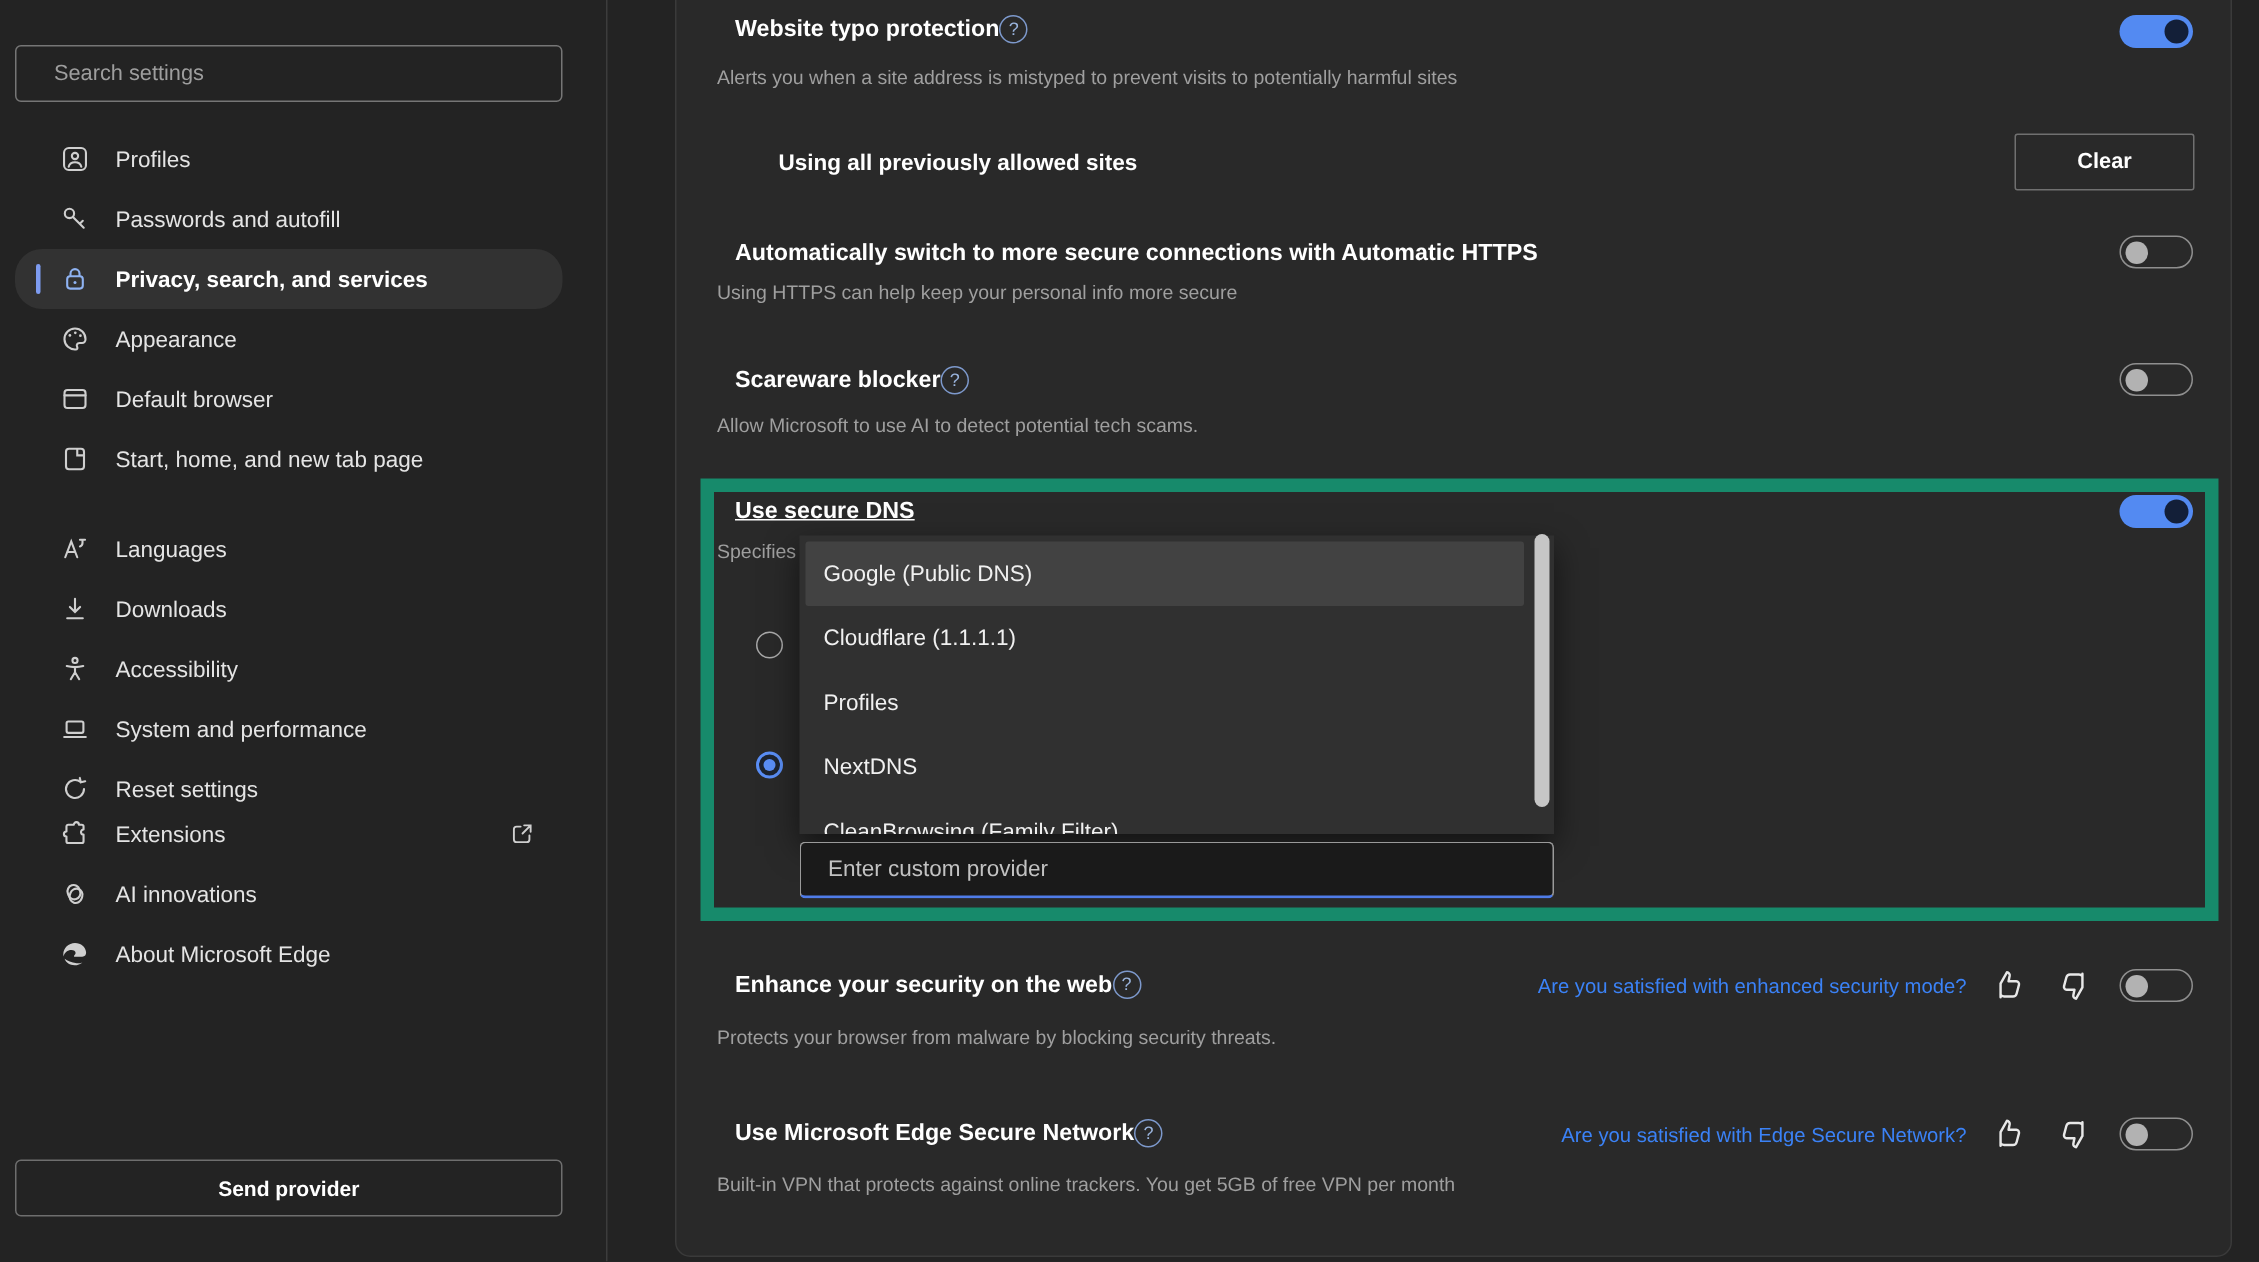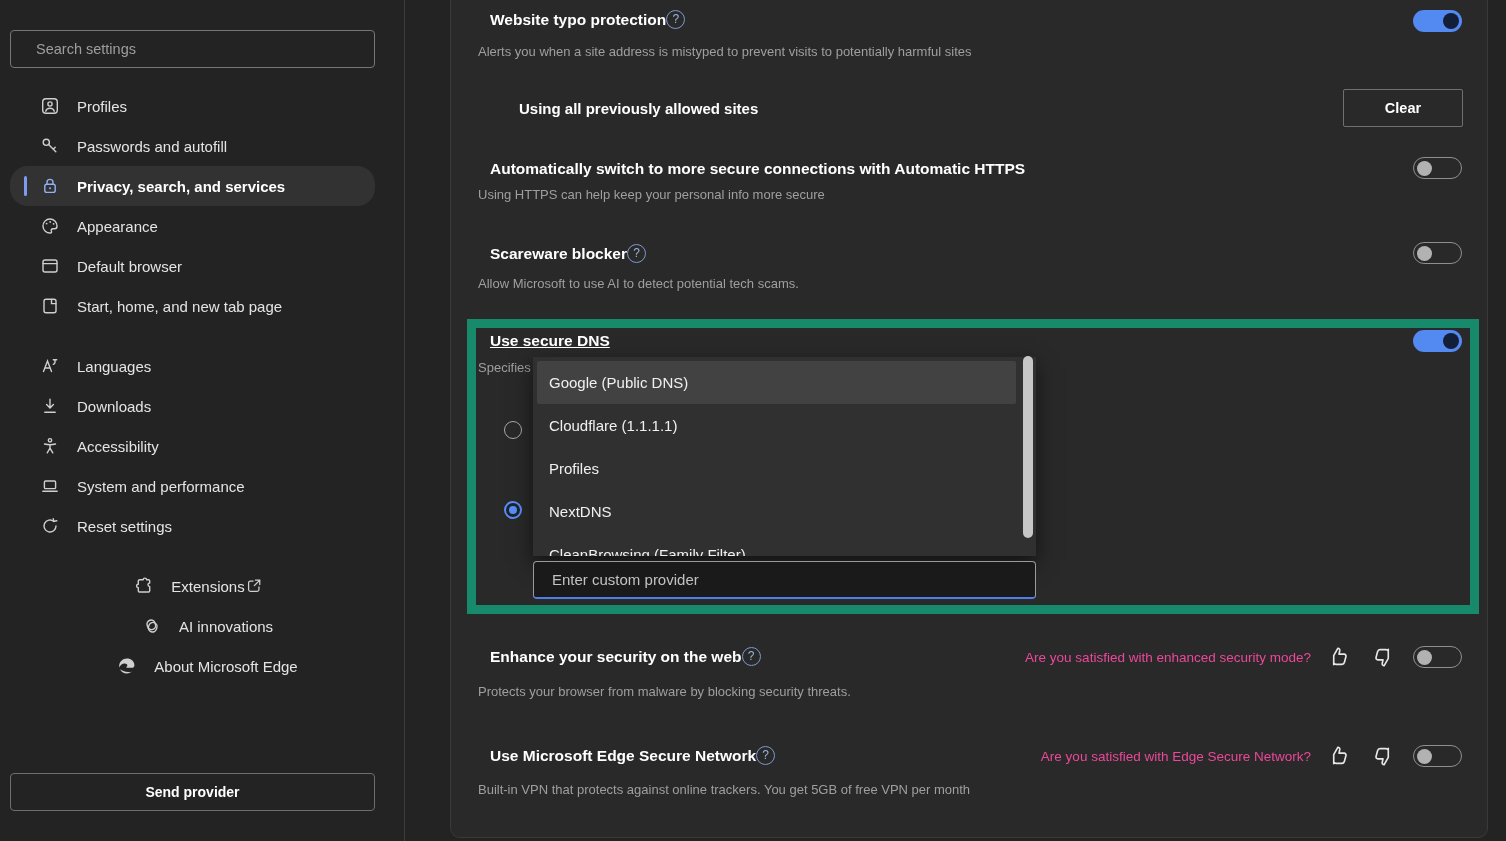--- a/index.html
+++ b/index.html
@@ -47,21 +47,21 @@
   .toggle.off { background:transparent; border:1px solid #8f8f8f; }
   .toggle.off .knob { position:absolute; left:3px; top:2.5px; width:15px; height:15px;
                       border-radius:50%; background:#b2b2b2; }
 
   .clear-btn { position:absolute; right:43px; top:89px; width:120px; height:38px;
                background:transparent; border:1px solid #707070; border-radius:2px;
                color:#ffffff; font-weight:bold; font-size:14.5px; cursor:pointer; }
 
   
   .right-cluster { position:absolute; right:44px; display:flex; align-items:center; }
-  .fb-question { font-size:13.5px; color:#ec4899; margin-right:16px; white-space:nowrap; }
+  .fb-question { font-size:13.5px; color:#3b82f6; margin-right:16px; white-space:nowrap; }
   .thumb { width:26px; height:26px; color:#e8e8e8; margin-right:16px; cursor:pointer; }
   .thumb.down { margin-right:18px; }
 
   
   .green-box { position:absolute; left:467px; top:319px; width:1012px; height:295px;
                border:9px solid #178a6b; pointer-events:none; }
 
   .dropdown { position:absolute; left:533px; top:357px; width:503px; height:199px;
               background:#303030; box-shadow:0 8px 20px rgba(0,0,0,.55); overflow:hidden; }
   .dd-item { height:43px; display:flex; align-items:center; padding-left:16px;
@@ -193,21 +193,21 @@
         <span class="ico">
           <svg viewBox="0 0 20 20" fill="none" stroke="currentColor" stroke-width="1.4" stroke-linecap="round">
               <path d="M16 10a6 6 0 1 1-2.2-4.65"></path>
               <path d="M13.2 2.6l.7 2.9 2.9-.7"></path>
             </svg>
         </span>
         <span>Reset settings</span>
       </div>
     </div>
 
-    <div class="nav-group" style="top:566px;align-items:center;">
+    <div class="nav-group" style="top:536px;">
       <div class="nav-item">
         <span class="ico">
           <svg viewBox="0 0 20 20" fill="none" stroke="currentColor" stroke-width="1.4" stroke-linecap="round" stroke-linejoin="round">
               <path d="M7.3 3.8h1.9a1.7 1.7 0 0 1 3.4 0h1.9c.7 0 1.2.5 1.2 1.2v2a1.7 1.7 0 0 0 0 3.4v4.4c0 .7-.5 1.2-1.2 1.2H5.5c-.7 0-1.2-.5-1.2-1.2v-3.1a1.7 1.7 0 0 1 0-3.4V5c0-.7.5-1.2 1.2-1.2z"></path>
             </svg>
         </span>
         <span>Extensions</span>
         <span class="ext">
           <svg viewBox="0 0 20 20" fill="none" stroke="currentColor" stroke-width="1.4" stroke-linecap="round">
               <path d="M9 4.5H6a2 2 0 0 0-2 2V14a2 2 0 0 0 2 2h7.5a2 2 0 0 0 2-2v-3"></path>

